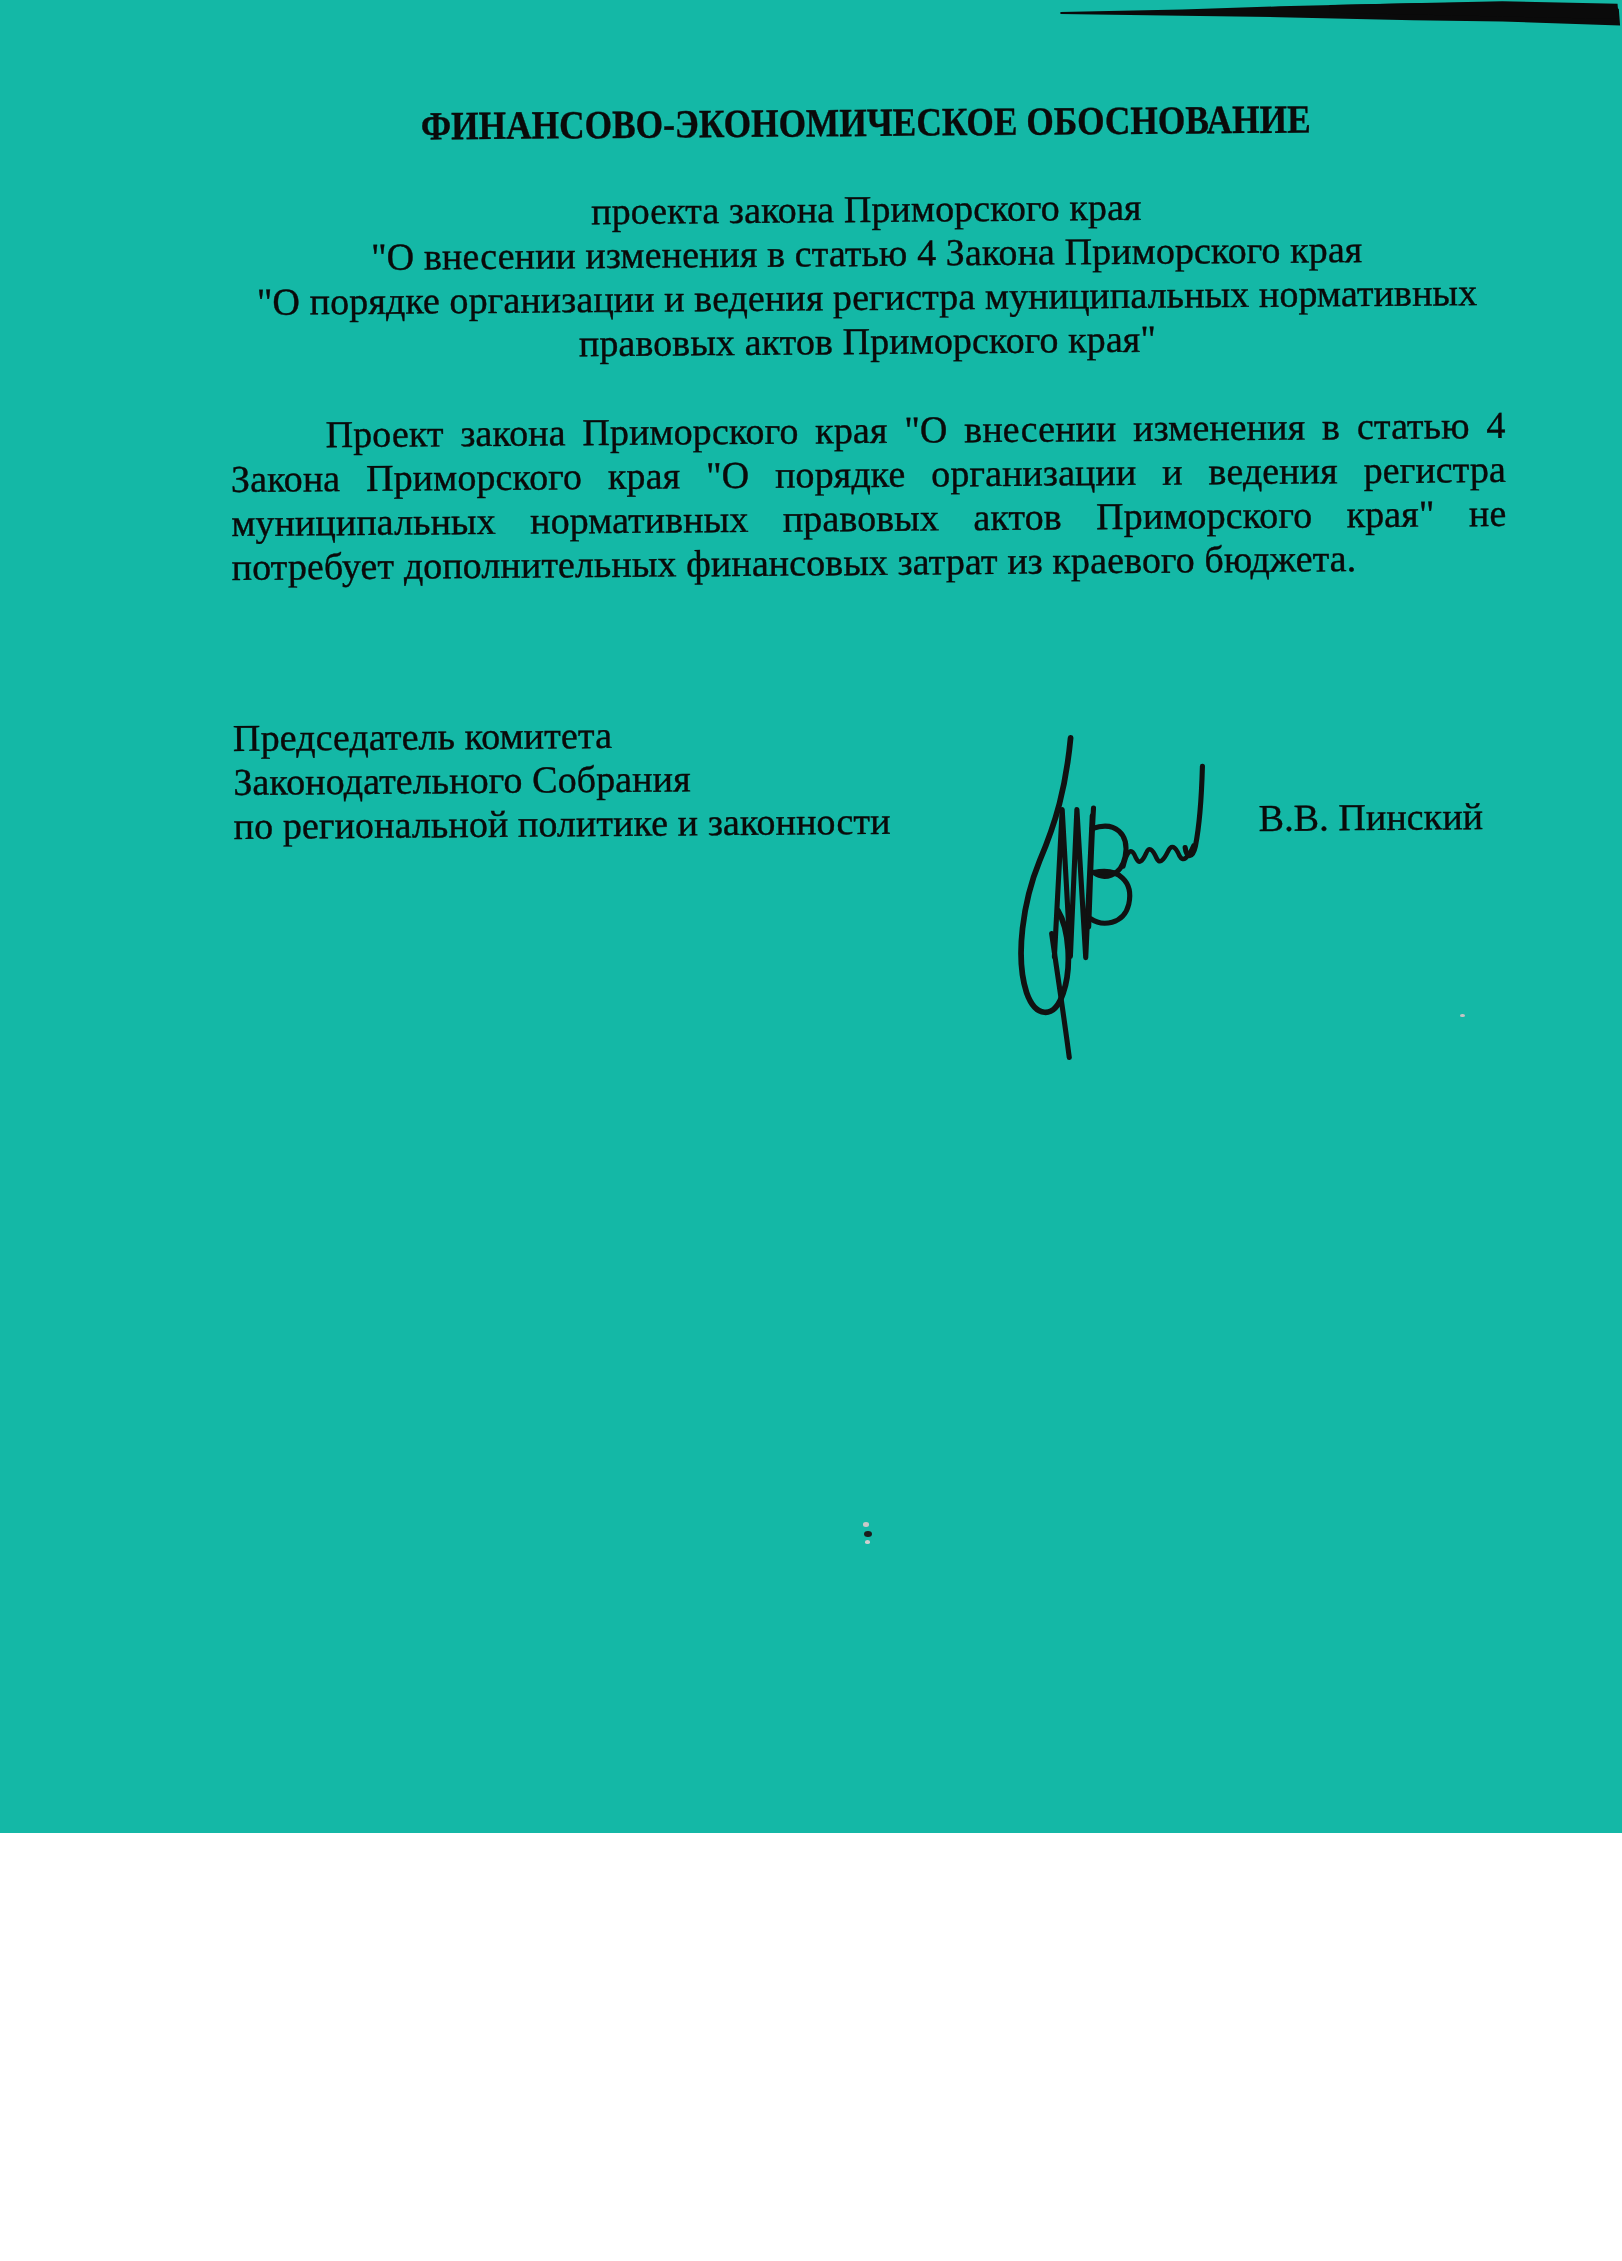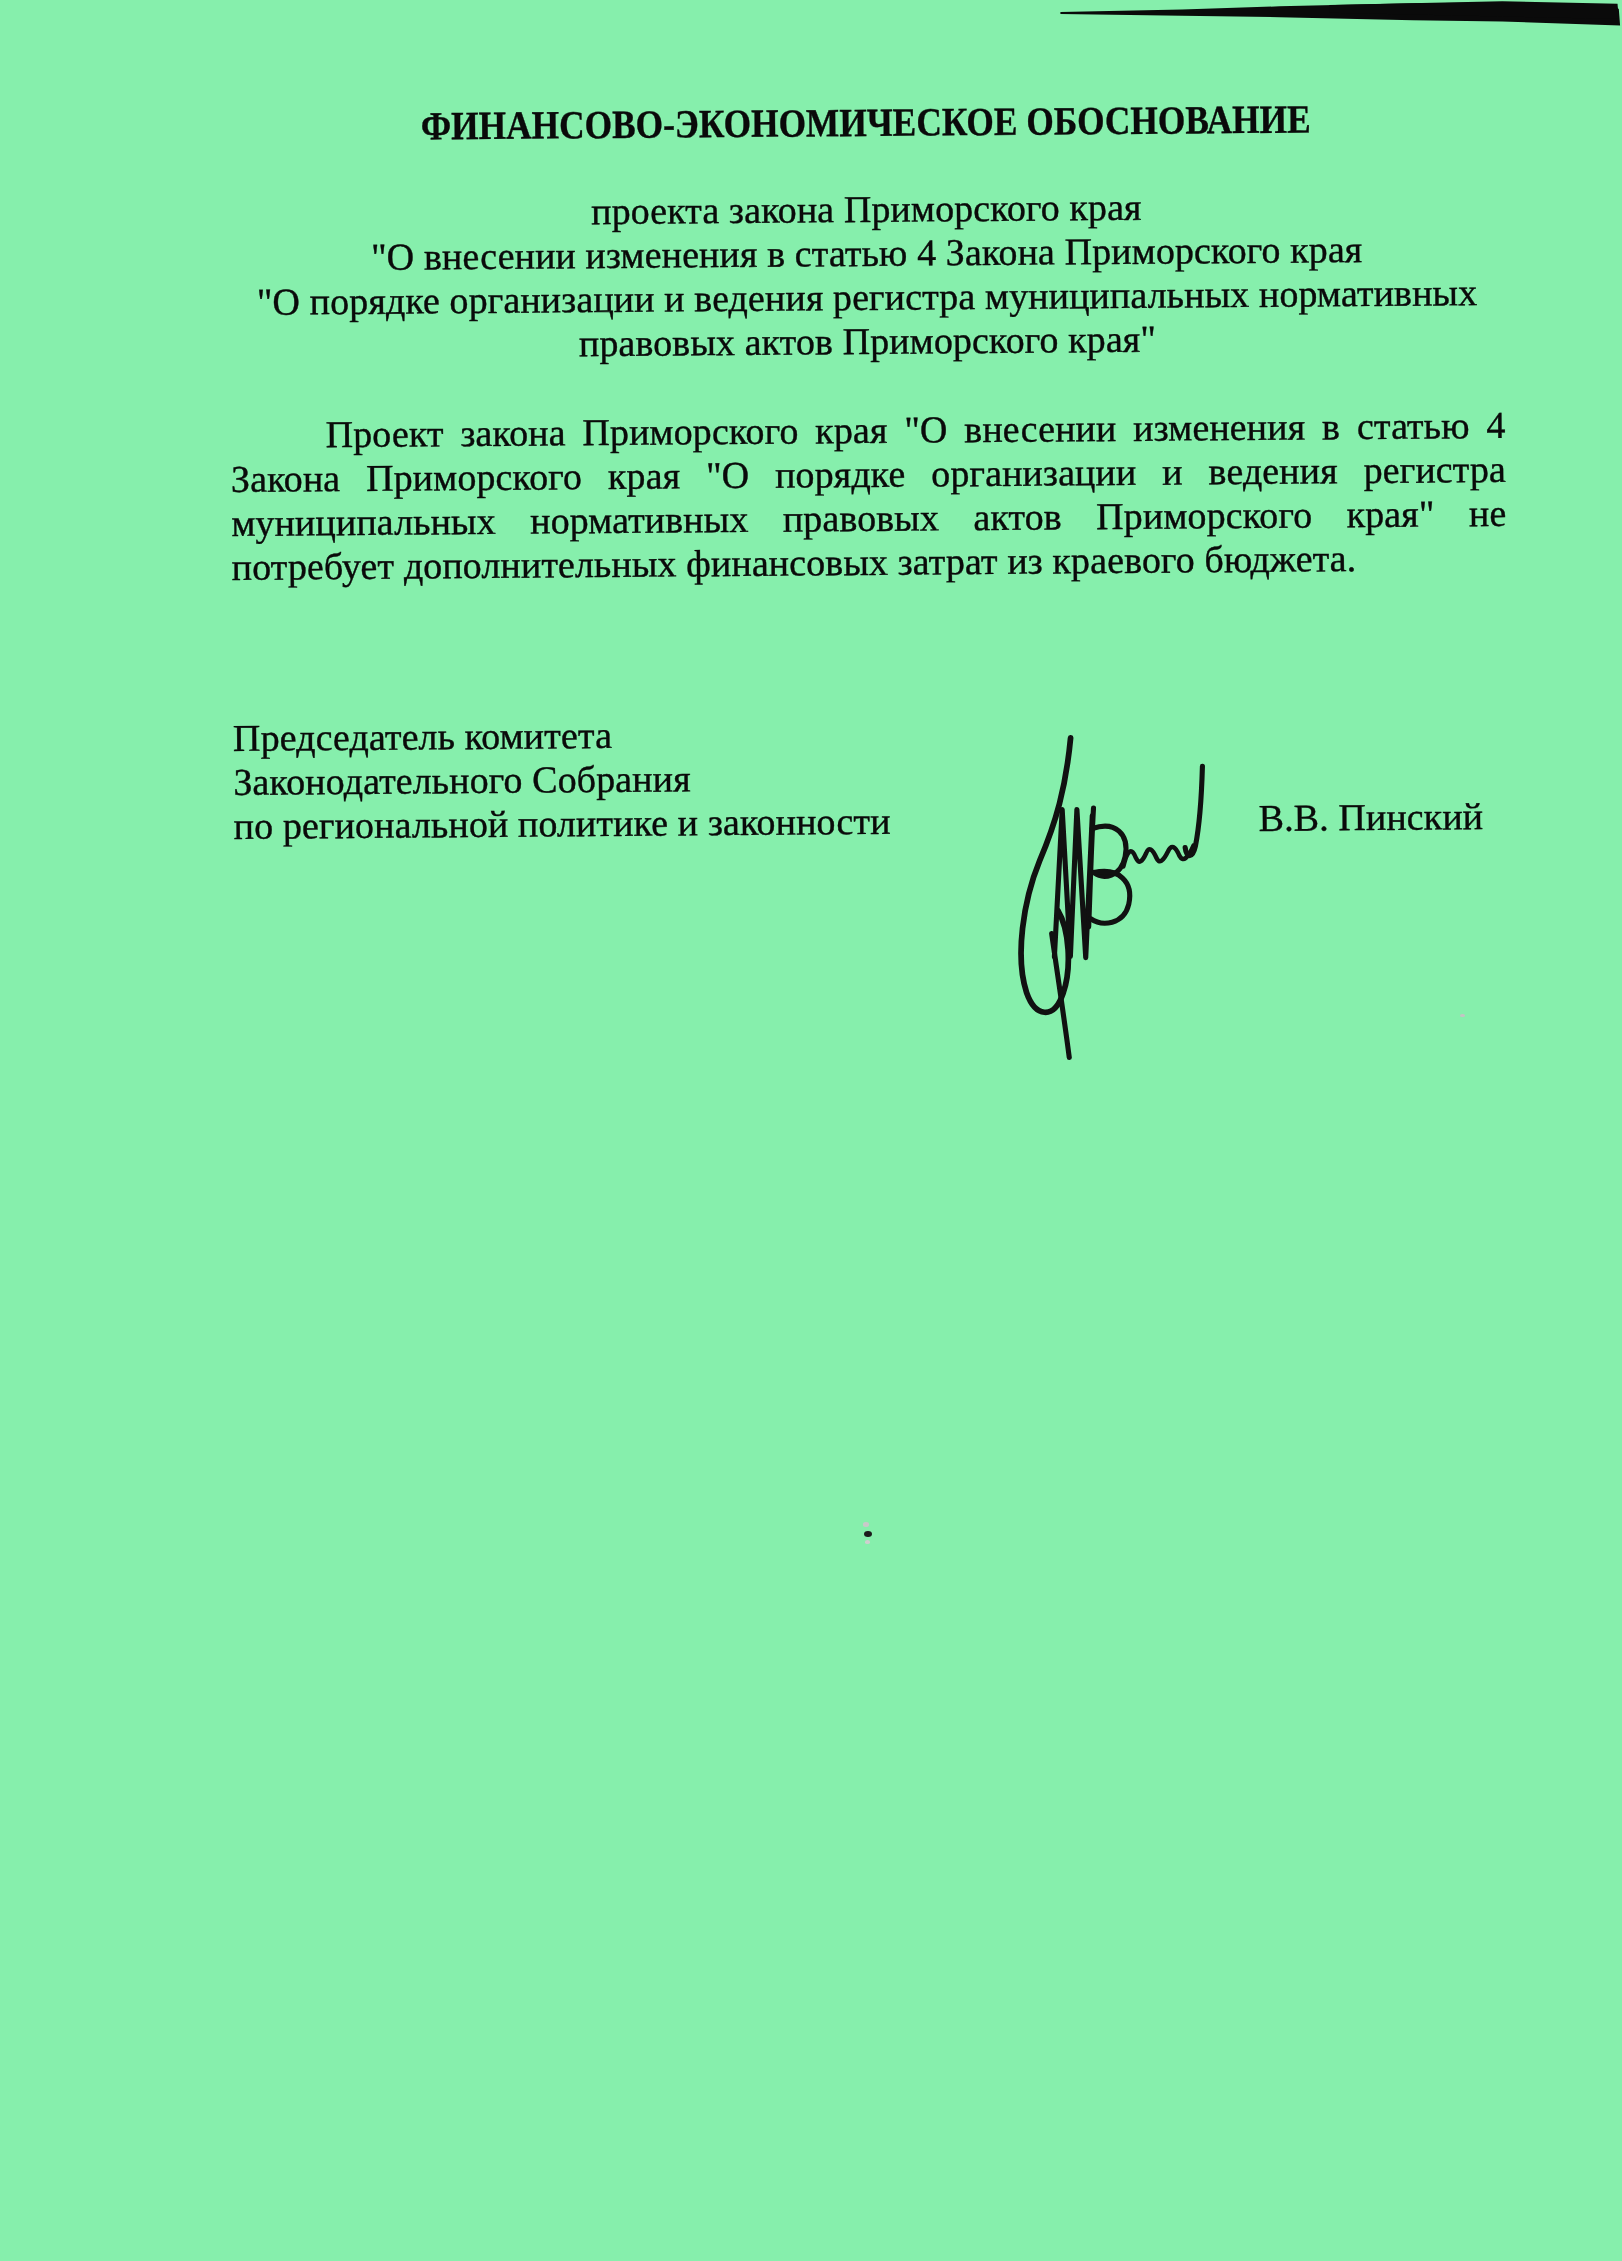--- a/index.html
+++ b/index.html
@@ -7,22 +7,22 @@
     padding: 0;
     width: 1622px;
     height: 2261px;
     background: #ffffff;
     overflow: hidden;
   }
   .page {
     position: absolute;
     left: 0; top: 0;
     width: 1622px;
-    height: 2261px;
-    background: #86efac;
+    height: 1833px;
+    background: #14b8a6;
     font-family: "Liberation Serif", serif;
     color: #0a0a0a;
   }
   
   .skew {
     position: absolute;
     left: 0; top: 0;
     width: 1622px;
     height: 2261px;
     transform: rotate(-0.45deg);

